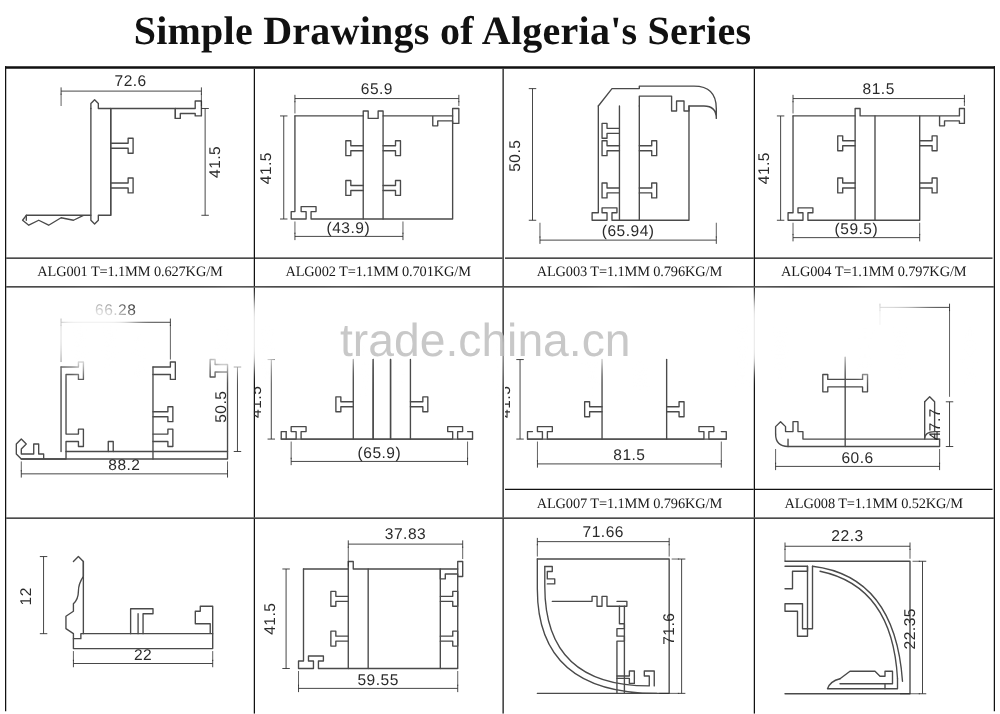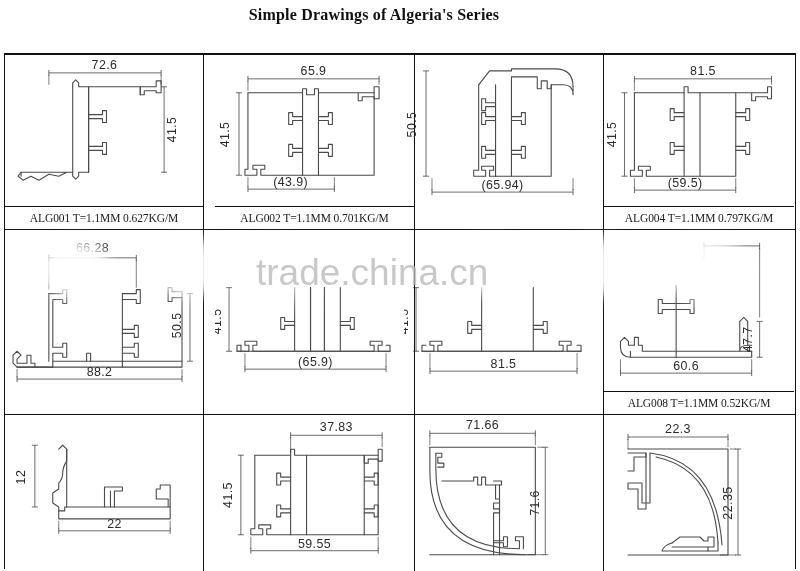--- a/index.html
+++ b/index.html
@@ -11,24 +11,23 @@
     position:relative;
   }
   #sheet{position:relative;width:800px;height:571px;}
 
   
   .title{
     position:absolute;left:0;top:6px;width:708px;
     text-align:center;
     font-family:"Liberation Serif", serif;
     font-weight:bold;
-    font-size:16px;
+    font-size:32px;
     letter-spacing:.2px;
     color:#111;
-    padding-left:20px;
   }
 
   
   .grid{
     position:absolute;
     left:4px;top:53px;
     width:792px;height:516px;
     box-sizing:border-box;
     border-top:2px solid #111;
     border-left:1.5px solid #111;
@@ -42,21 +41,21 @@
   .row.r2{top:175px;height:185px;}
   .row.r3{top:360px;height:156px;}
   .row.r1,.row.r2{border-bottom:1.6px solid #111;}
 
   .cell{
     position:absolute;top:0;height:100%;
     box-sizing:border-box;
     border-right:1.4px solid #111;
   }
   .cell.c0{left:0;width:199px;}
-  .cell.c1{left:210px;width:200px;}
+  .cell.c1{left:198px;width:200px;}
   .cell.c2{left:399px;width:200px;}
   .cell.c3{left:599px;width:190px;border-right:none;}
 
   .draw-area{
     position:absolute;left:0;top:0;right:0;
     overflow:hidden;
   }
   .r1 .draw-area,.r2 .draw-area{bottom:22px;}
   .r3 .draw-area{bottom:0;text-align:right;}
 
@@ -77,21 +76,21 @@
   .ext{stroke:#2b2b2b;stroke-width:.6;fill:none;}
   .dimtxt{
     font-family:"Liberation Sans", sans-serif;
     font-size:12.5px;fill:#2b2b2b;
     letter-spacing:.4px;
   }
 
   
   .wm-main{
     position:absolute;
-    left:256px;top:252px;
+    left:272px;top:252px;
     font-family:"Liberation Sans", sans-serif;
     font-size:37px;
     color:#b9b9b9;
     opacity:.78;
     letter-spacing:0px;
     white-space:nowrap;
     pointer-events:none;
     z-index:6;
   }
   .wm-blob{
@@ -201,20 +200,21 @@
               <path d="M28 138 L170 138"></path>
               <path d="M28 135 L28 141 M170 135 L170 141"></path>
             </g>
             <g class="ext">
               <path d="M28 124 L28 136 M170 124 L170 136"></path>
             </g>
             <text class="dimtxt" x="12" y="70" text-anchor="middle" transform="rotate(-90 12 70)">50.5</text>
             <text class="dimtxt" x="99" y="135" text-anchor="middle">(65.94)</text>
           </svg>
         </div>
+        <div class="label-band">ALG003 T=1.1MM 0.796KG/M</div>
       </div>
 
       <div class="cell c3">
         <div class="draw-area">
           <svg viewBox="0 0 190 153" preserveAspectRatio="xMidYMid meet">
             <g class="prof">
               <path d="M30 38 L80 38 L80 32 L84 32 L84 38 L164 38 L164 32 L168 32 L168 44 L164 44 L164 42 L152 42 L152 46 L148 46 L148 38"></path>
               <path d="M30 38 L30 116 L26 116 L26 122 L38 122 L38 116 L34 116 L34 112 L46 112 L46 116 L42 116 L42 122 L132 122 L132 38"></path>
               <path d="M80 38 L80 122 M96 38 L96 122"></path>
               <path d="M80 58 L70 58 L70 54 L66 54 L66 66 L70 66 L70 62 L80 62"></path>
@@ -323,20 +323,21 @@
               <path d="M26 142 L174 142"></path>
               <path d="M26 139 L26 145 M174 139 L174 145"></path>
             </g>
             <g class="ext">
               <path d="M26 124 L26 140 M174 124 L174 140"></path>
             </g>
             <text class="dimtxt" x="4" y="92" text-anchor="middle" transform="rotate(-90 4 92)">41.5</text>
             <text class="dimtxt" x="100" y="139" text-anchor="middle">81.5</text>
           </svg>
         </div>
+        <div class="label-band">ALG007 T=1.1MM 0.796KG/M</div>
       </div>
 
       <div class="cell c3">
         <div class="draw-area">
           <svg viewBox="0 0 190 163" preserveAspectRatio="xMidYMid meet">
             <g class="prof">
               <path d="M16 118 Q16 128 26 128 L148 128 L148 122 L144 122 L144 118"></path>
               <path d="M16 118 L16 112 L20 108 L24 112 L24 116 L30 116 L30 108 L34 108 L34 116 L38 116 L38 122 L148 122"></path>
               <path d="M26 128 L26 122"></path>
               <path d="M72 56 L72 128"></path>

